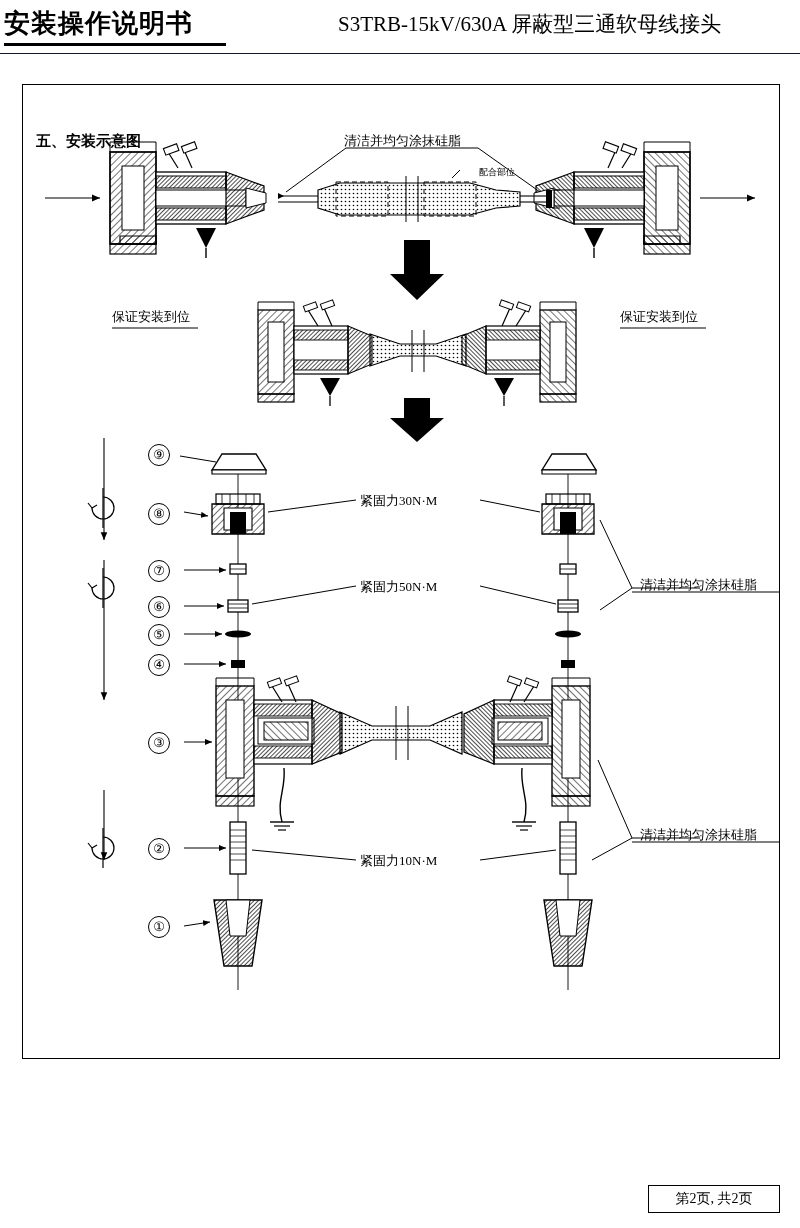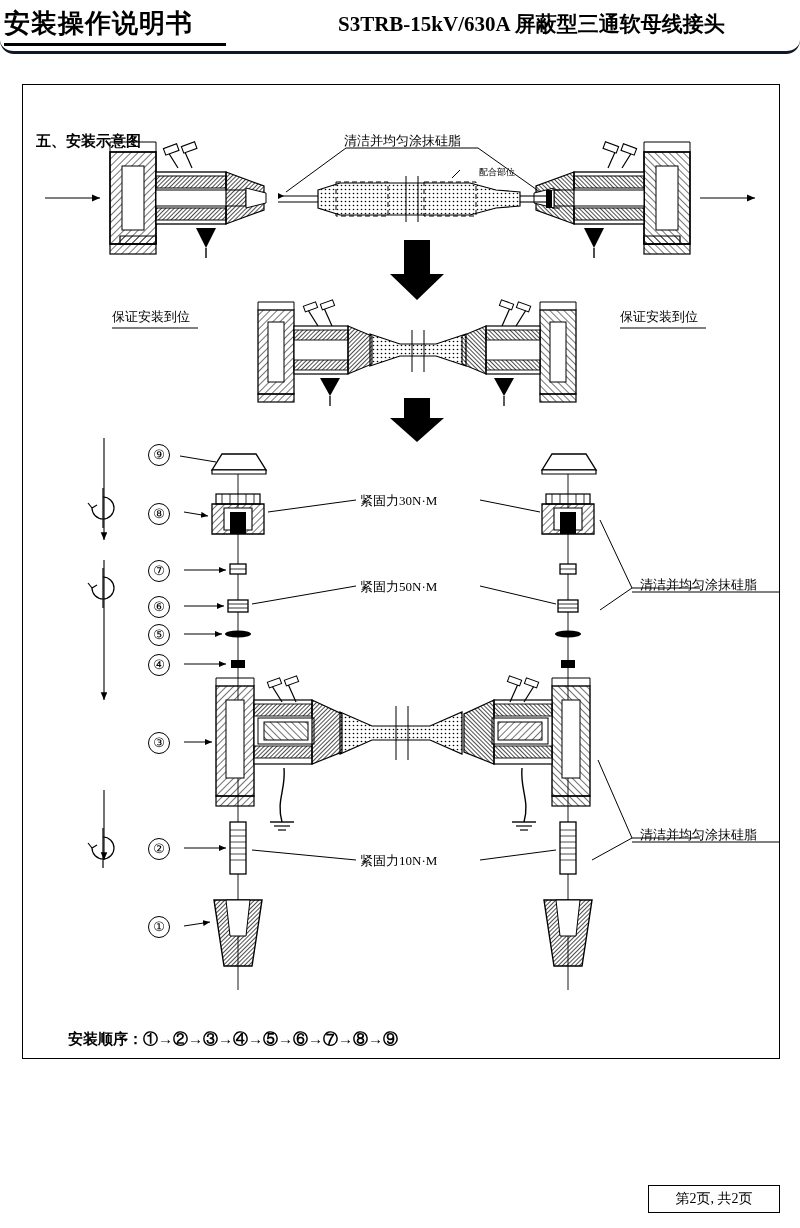--- a/index.html
+++ b/index.html
@@ -19,42 +19,41 @@
     overflow: hidden;
   }
 
   
   .header {
     position: absolute;
     left: 0;
     top: 0;
     width: 800px;
     height: 54px;
-    border-bottom: 3px solid #0f172a;
+    border-bottom: 1px solid #0f172a;
     box-sizing: border-box;
-    border-radius: 14px;
   }
   .header-left {
     position: absolute;
     left: 4px;
     top: 6px;
     font-size: 26px;
     font-weight: bold;
     letter-spacing: 1px;
     white-space: nowrap;
     border-bottom: 3px solid #000;
     padding-bottom: 2px;
     width: 222px;
   }
   .header-right {
     position: absolute;
     left: 338px;
     top: 10px;
     font-size: 21px;
-    font-weight: bold;
+    font-weight: normal;
     white-space: nowrap;
   }
 
   
   .content-box {
     position: absolute;
     left: 22px;
     top: 84px;
     width: 758px;
     height: 975px;
@@ -491,17 +490,16 @@
   <div class="callout" style="left:148px; top:444px;">⑨</div>
   <div class="callout" style="left:148px; top:503px;">⑧</div>
   <div class="callout" style="left:148px; top:560px;">⑦</div>
   <div class="callout" style="left:148px; top:596px;">⑥</div>
   <div class="callout" style="left:148px; top:624px;">⑤</div>
   <div class="callout" style="left:148px; top:654px;">④</div>
   <div class="callout" style="left:148px; top:732px;">③</div>
   <div class="callout" style="left:148px; top:838px;">②</div>
   <div class="callout" style="left:148px; top:916px;">①</div>
 
-  <div class="seq-line">安装顺序：①→②→③→④→⑤→⑥→⑦→⑧→⑨</div>
 
   <div class="footer-box">第2页, 共2页</div>
 
 </div>
 
 </body></html>

